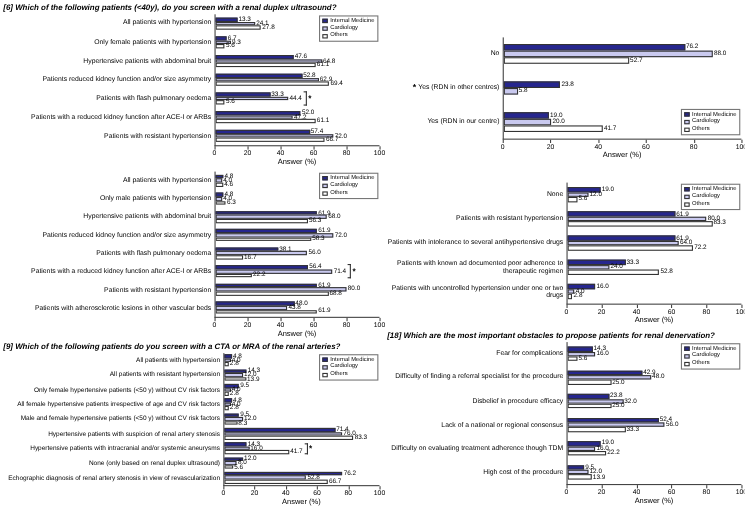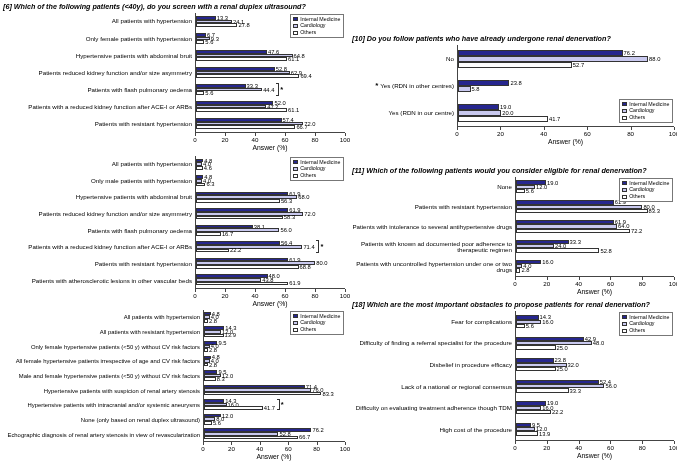--- a/index.html
+++ b/index.html
@@ -342,20 +342,21 @@
             <span class="tick-mark" style="left: 80%;"></span>
             <span class="tick-label" style="left: 80%;">80</span>
             <span class="tick-mark" style="left: 100%;"></span>
             <span class="tick-label" style="left: 100%;">100</span>
           </div>
           <div class="xlabel">Answer (%)</div>
         </div>
       </div>
     </div>
   <div class="chart" id="q9">
+      <div class="chart-title">[9] Which of the following patients do you screen with a CTA or MRA of the renal arteries?</div>
       <div class="chart-body">
         <div class="labels-col">
           <div class="cat-label">
             <span>All patients with hypertension</span>
           </div>
           <div class="cat-label">
             <span>All patients with resistant hypertension</span>
           </div>
           <div class="cat-label">
             <span>Only female hypertensive patients (&lt;50 y) without CV risk factors</span>
@@ -510,21 +511,20 @@
             <span class="tick-mark" style="left: 80%;"></span>
             <span class="tick-label" style="left: 80%;">80</span>
             <span class="tick-mark" style="left: 100%;"></span>
             <span class="tick-label" style="left: 100%;">100</span>
           </div>
           <div class="xlabel">Answer (%)</div>
         </div>
       </div>
     </div>
   <div class="chart" id="q10">
-      <div class="chart-title">[10] Do you follow patients who have already undergone renal denervation?</div>
       <div class="chart-body">
         <div class="labels-col">
           <div class="cat-label">
             <span>No</span>
           </div>
           <div class="cat-label">
             <span class="sig-left">*</span>
             <span>Yes (RDN in other centres)</span>
           </div>
           <div class="cat-label">
@@ -591,21 +591,20 @@
             <span class="tick-mark" style="left: 80%;"></span>
             <span class="tick-label" style="left: 80%;">80</span>
             <span class="tick-mark" style="left: 100%;"></span>
             <span class="tick-label" style="left: 100%;">100</span>
           </div>
           <div class="xlabel">Answer (%)</div>
         </div>
       </div>
     </div>
   <div class="chart" id="q11">
-      <div class="chart-title">[11] Which of the following patients would you consider eligible for renal denervation?</div>
       <div class="chart-body">
         <div class="labels-col">
           <div class="cat-label">
             <span>None</span>
           </div>
           <div class="cat-label">
             <span>Patients with resistant hypertension</span>
           </div>
           <div class="cat-label">
             <span>Patients with intolerance to several antihypertensive drugs</span>

